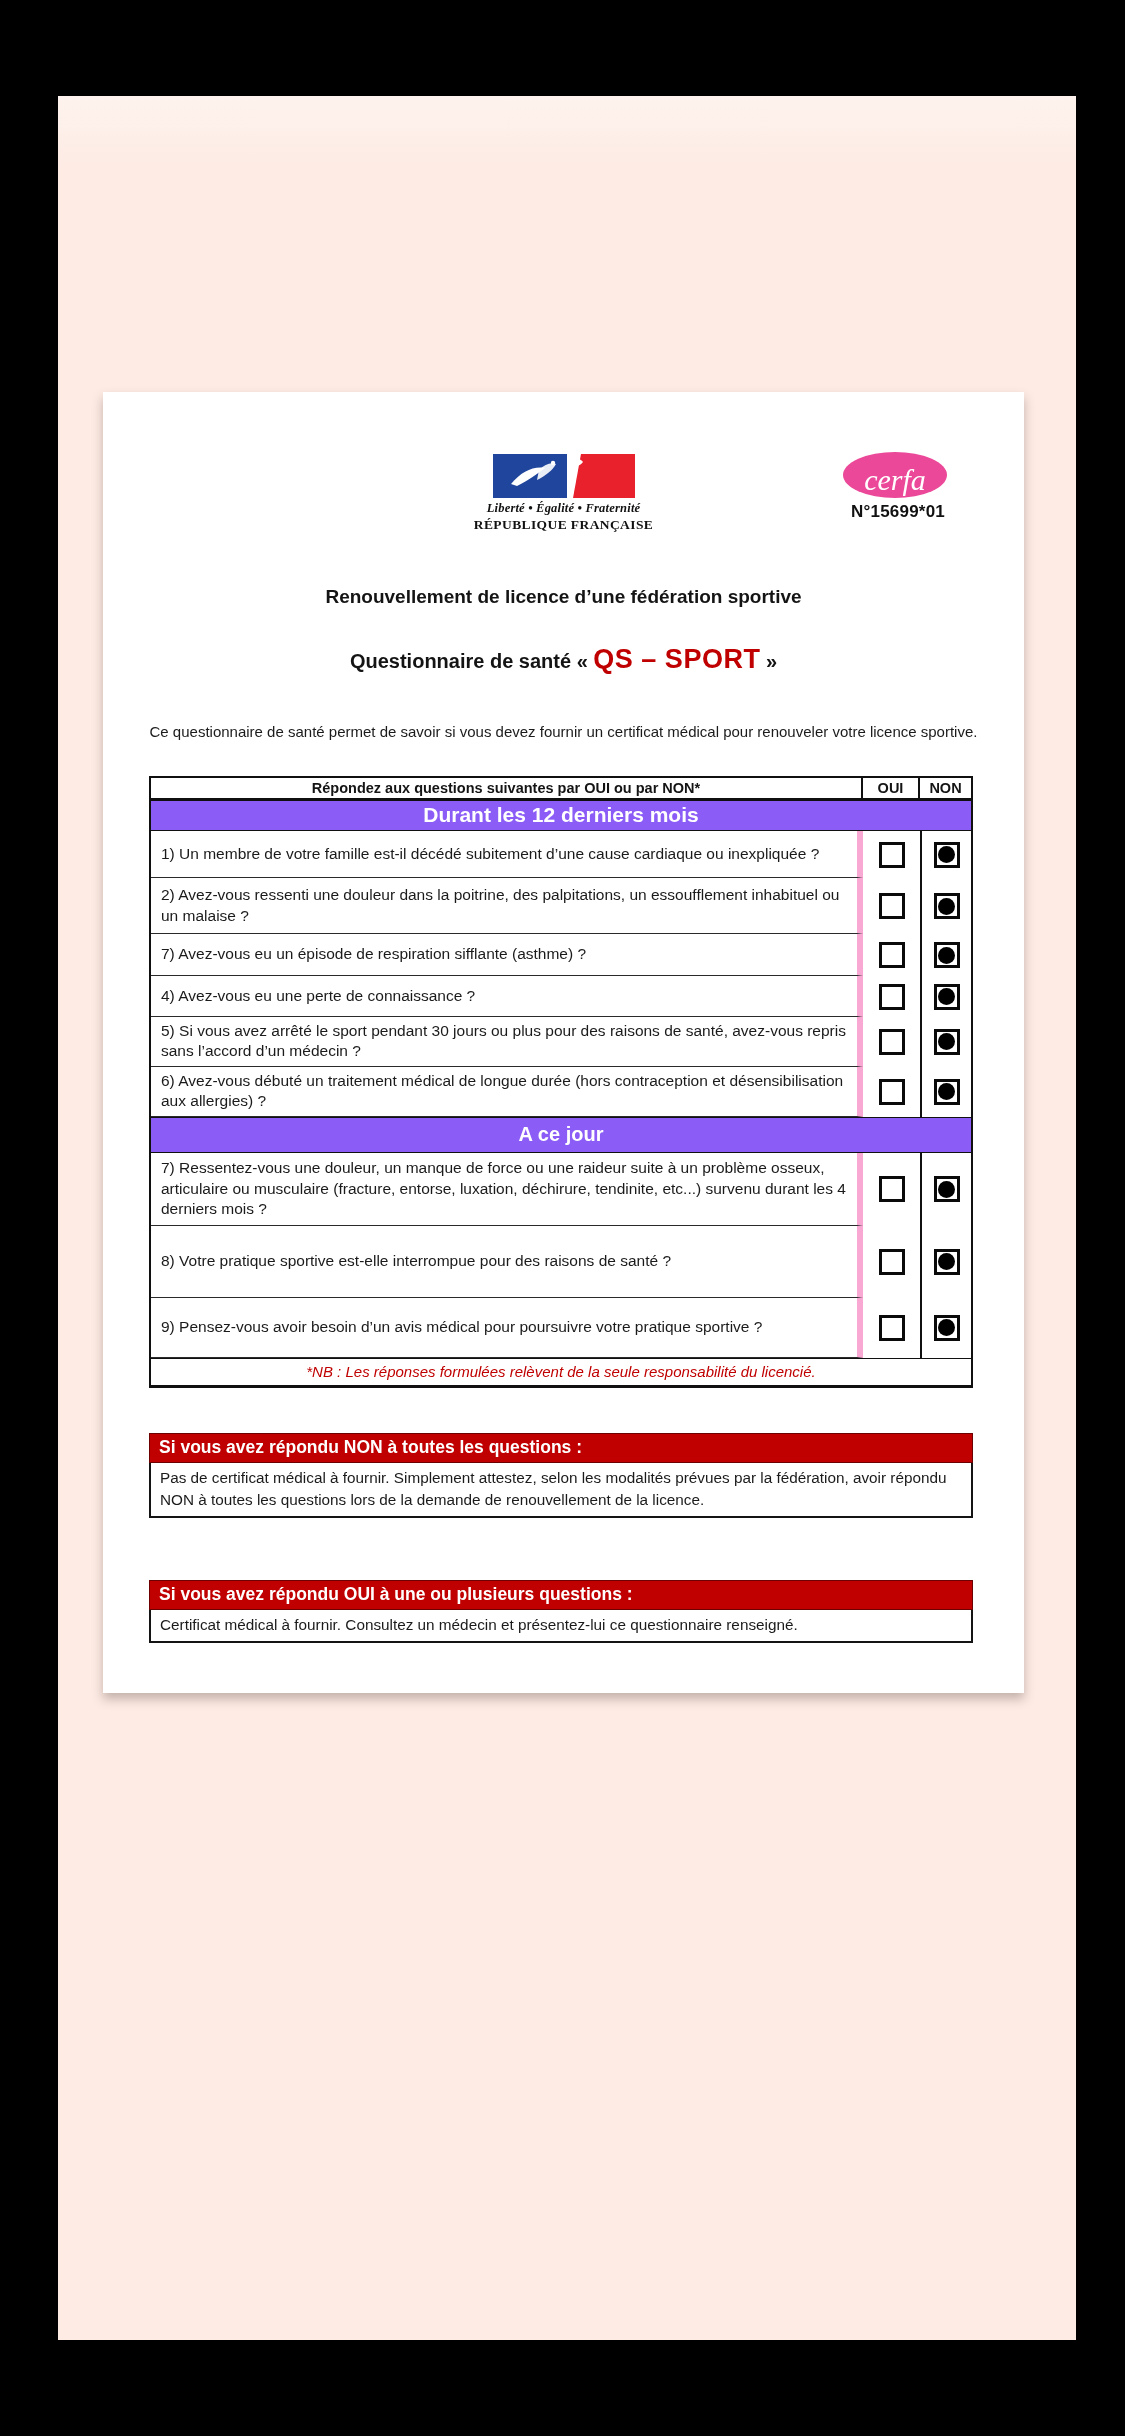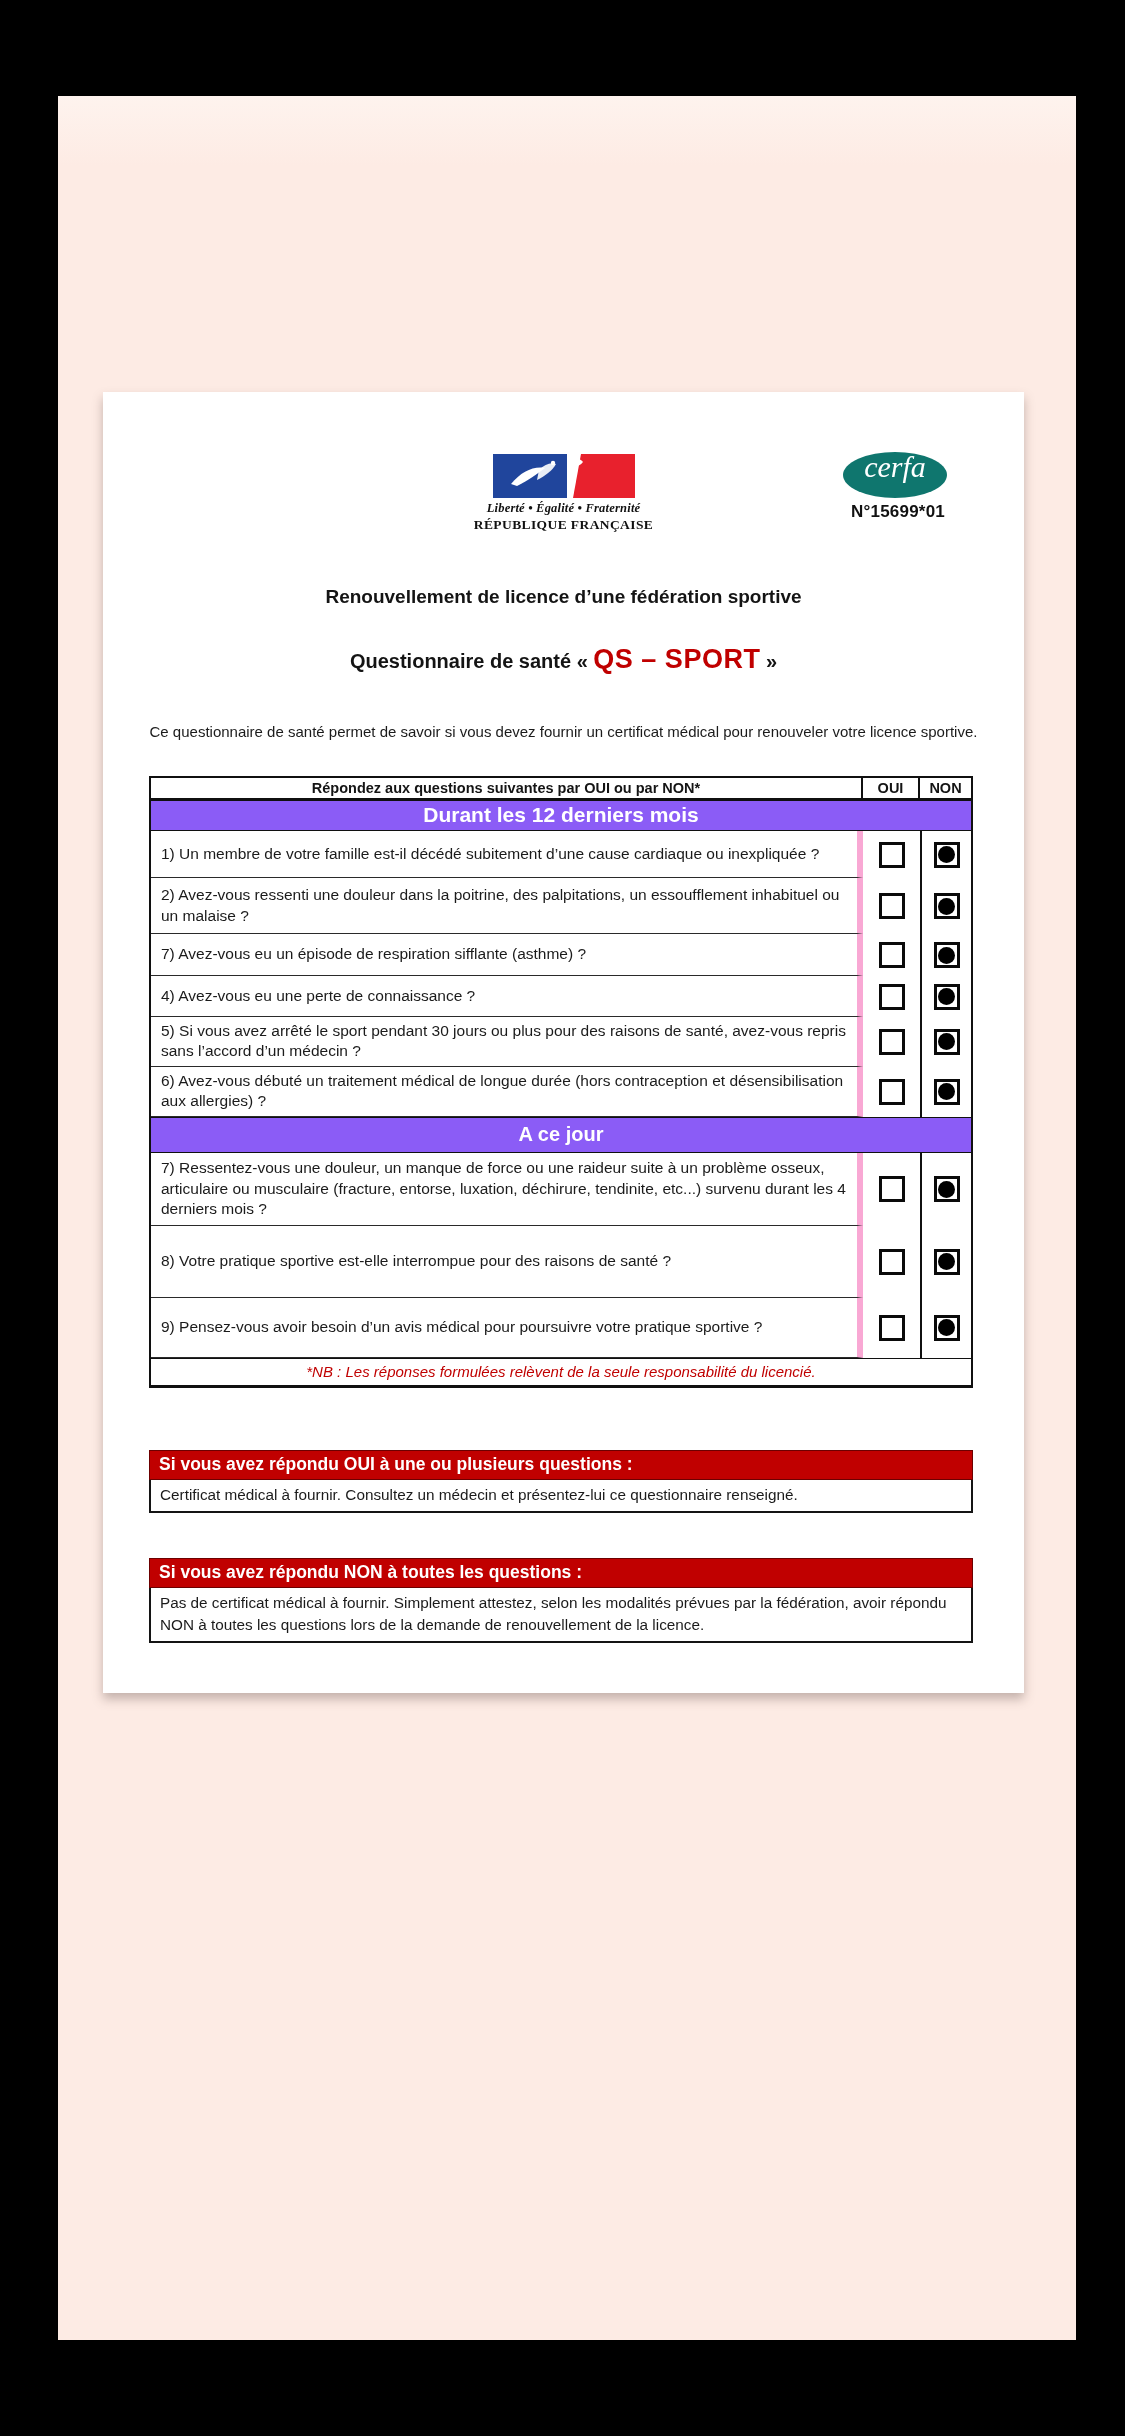--- a/index.html
+++ b/index.html
@@ -11,22 +11,22 @@
         box-shadow:0 6px 10px rgba(90,70,65,0.35);box-sizing:border-box;padding-top:58px;}
   
   .logos{position:relative;height:110px;}
   .marianne{position:absolute;left:50%;transform:translateX(-50%);top:4px;text-align:center;width:240px;}
   .flag{display:block;margin:0 auto;}
   .motto{font-family:"Liberation Serif","DejaVu Serif",serif;font-style:italic;font-weight:bold;
          font-size:12.5px;color:#111;margin-top:3px;letter-spacing:0.2px;}
   .republique{font-family:"Liberation Serif","DejaVu Serif",serif;font-weight:bold;
               font-size:13.5px;color:#111;margin-top:1px;letter-spacing:0.4px;}
   .cerfa{position:absolute;left:740px;top:2px;width:110px;text-align:center;}
-  .cerfa-oval{width:104px;height:46px;background:#0f766e;border-radius:50%;
-              display:flex;align-items:flex-start;justify-content:center;}
+  .cerfa-oval{width:104px;height:46px;background:#ec4899;border-radius:50%;
+              display:flex;align-items:flex-end;justify-content:center;}
   .cerfa-oval span{color:#fff;font-family:"Liberation Serif","DejaVu Serif",serif;
                    font-style:italic;font-size:30px;line-height:1;padding-bottom:3px;}
   .cerfa-number{font-weight:bold;font-size:17px;color:#111;margin-top:4px;letter-spacing:0.2px;}
   
   .title{ text-align:center;font-weight:bold;font-size:19px;color:#141414;margin:26px 0 0 0;}
   .subtitle{text-align:center;font-weight:bold;font-size:20px;color:#141414;margin:36px 0 0 0;}
   .subtitle .qs{color:#c00000;font-size:27px;letter-spacing:0.5px;}
   .intro{text-align:center;font-size:15px;color:#1b1b1b;margin:48px 0 0 0;white-space:nowrap;}
   
   .qtable{margin:36px 0 0 46px;width:824px;box-sizing:border-box;
@@ -204,24 +204,24 @@
     <div class="ccell non">
               <span class="cb">
                 <span class="dot"></span>
               </span>
             </div>
   </div>
 </div>
       <div class="nb">*NB : Les réponses formulées relèvent de la seule responsabilité du licencié.</div>
     </div>
 
+    <div class="result">
+      <div class="result-title">Si vous avez répondu NON à toutes les questions :</div>
+      <div class="result-body">Pas de certificat médical à fournir. Simplement attestez, selon les modalités prévues par la fédération, avoir répondu NON à toutes les questions lors de la demande de renouvellement de la licence.</div>
+    </div>
+
     <div class="result second">
       <div class="result-title">Si vous avez répondu OUI à une ou plusieurs questions :</div>
       <div class="result-body">Certificat médical à fournir. Consultez un médecin et présentez-lui ce questionnaire renseigné.</div>
     </div>
 
-    <div class="result">
-      <div class="result-title">Si vous avez répondu NON à toutes les questions :</div>
-      <div class="result-body">Pas de certificat médical à fournir. Simplement attestez, selon les modalités prévues par la fédération, avoir répondu NON à toutes les questions lors de la demande de renouvellement de la licence.</div>
-    </div>
-
   </div>
 </div>
 
 </body></html>

